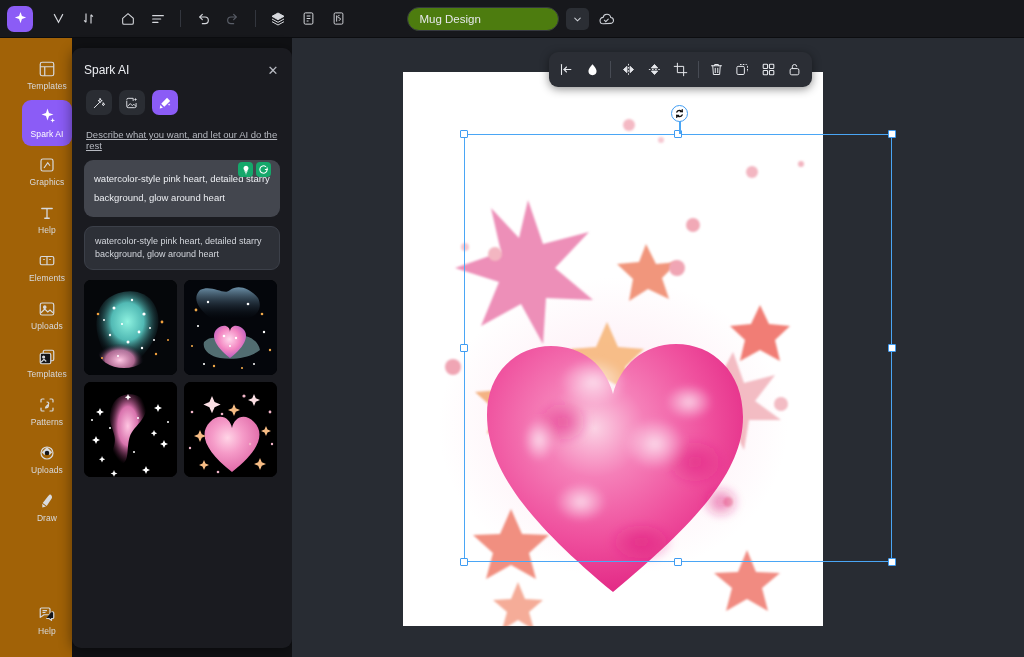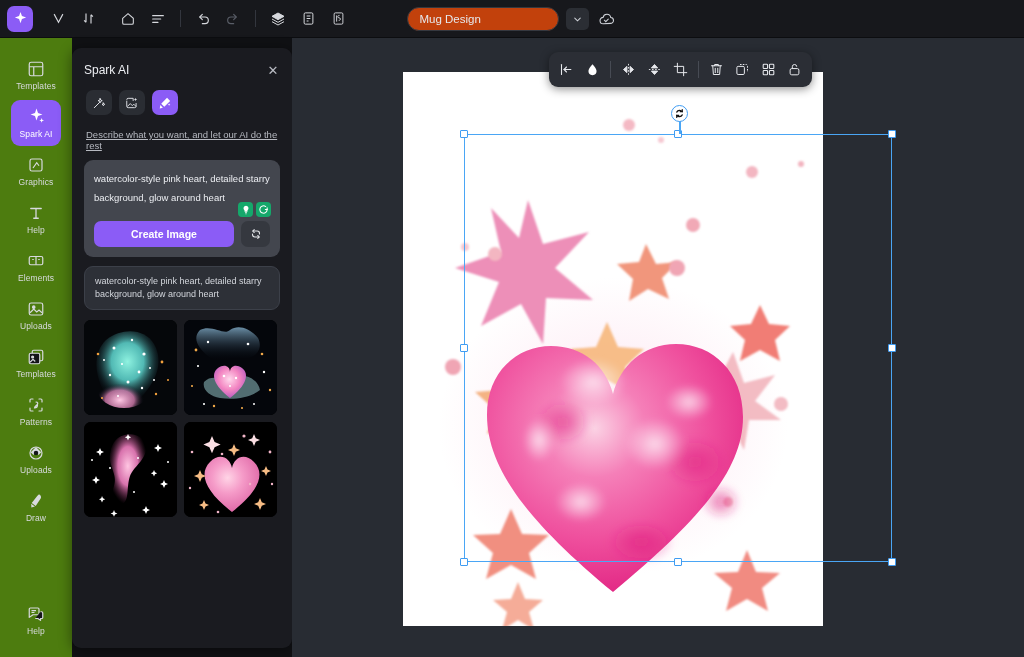--- a/index.html
+++ b/index.html
@@ -30,34 +30,34 @@
   .tb-sep { width: 1px; height: 17px; background: #33363e; margin: 0 7px; }
 
   .title-wrap {
     position: absolute; left: 0; right: 0; top: 0; height: 38px;
     display: flex; align-items: center; justify-content: center; gap: 7px;
     pointer-events: none;
   }
   .title-wrap > * { pointer-events: auto; }
   .title-field {
     width: 152px; height: 24px; border-radius: 12px;
-    background: #c2410c; border: 1px solid #35383f;
+    background: #4d7c0f; border: 1px solid #35383f;
     color: #e6e8ec; font-size: 11.5px; line-height: 22px;
     padding: 0 12px; outline: none;
   }
   .title-chev {
     width: 23px; height: 22px; border-radius: 5px; background: #2b2e34;
     display: flex; align-items: center; justify-content: center; color: #cfd2d8;
   }
   .cloud-ic { width: 22px; height: 22px; display: flex; align-items: center; justify-content: center; color: #cfd2d8; }
 
   
   .rail {
     position: absolute; left: 0; top: 38px; width: 72px; height: 619px;
-    background: #4d7c0f; display: flex; flex-direction: column; align-items: center;
+    background: #a16207; display: flex; flex-direction: column; align-items: flex-end;
     padding-top: 14px;
   }
   .rail-item {
     width: 50px; height: 46px; margin-bottom: 2px; border-radius: 9px;
     display: flex; flex-direction: column; align-items: center; justify-content: center;
     color: #d8dade; gap: 3px;
   }
   .rail-item.active { background: #8b5cf6; color: #fff; }
   .rail-label { font-size: 8.5px; letter-spacing: .1px; }
   .rail-ic { height: 19px; display: flex; align-items: center; }
@@ -391,31 +391,20 @@
               <rect x="9.5" y="17.5" width="5" height="1.8" rx="0.9"></rect>
               <rect x="10.2" y="20.3" width="3.6" height="1.6" rx="0.8"></rect>
             </svg>
         </span>
         <span class="gbadge">
           <svg width="11" height="11" viewBox="0 0 24 24" fill="none" stroke="#fff" stroke-width="2.3" stroke-linecap="round">
               <path d="M20 12a8 8 0 11-3.2-6.4"></path>
               <path d="M20 8.5V12h-4"></path>
             </svg>
         </span>
-      </div>
-      <div class="prompt-actions">
-        <button class="create-btn">Create Image</button>
-        <div class="refresh-btn">
-          <svg width="14" height="14" viewBox="0 0 24 24" fill="none" stroke="currentColor" stroke-width="1.8" stroke-linecap="round">
-              <path d="M7 7h7a4 4 0 014 4v1"></path>
-              <path d="M17 17h-7a4 4 0 01-4-4v-1"></path>
-              <path d="M9 4.5L6.5 7 9 9.5"></path>
-              <path d="M15 14.5l2.5 2.5L15 19.5"></path>
-            </svg>
-        </div>
       </div>
     </div>
 
     <div class="gen-chip">watercolor-style pink heart, detailed starry background, glow around heart</div>
 
     <div class="thumbs">
 
       <div class="thumb">
         <svg width="93" height="95" viewBox="0 0 93 95">
           <rect width="93" height="95" fill="#05070a"></rect>

